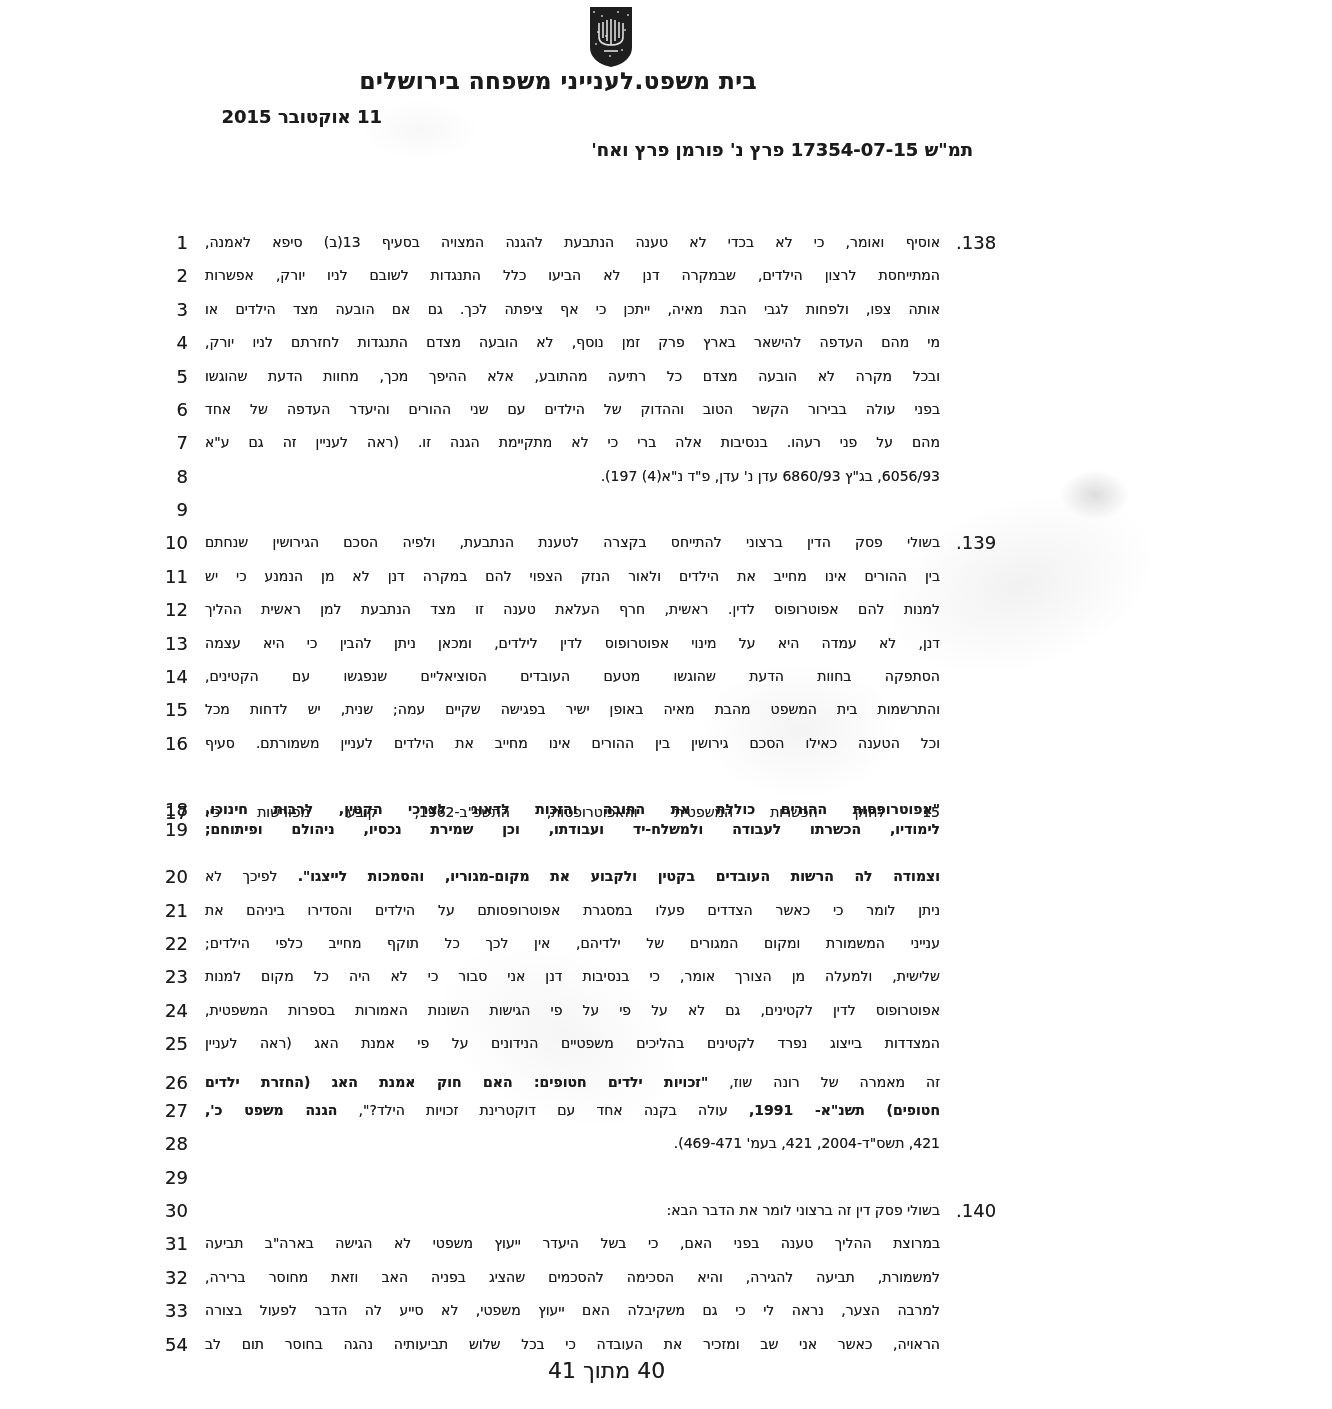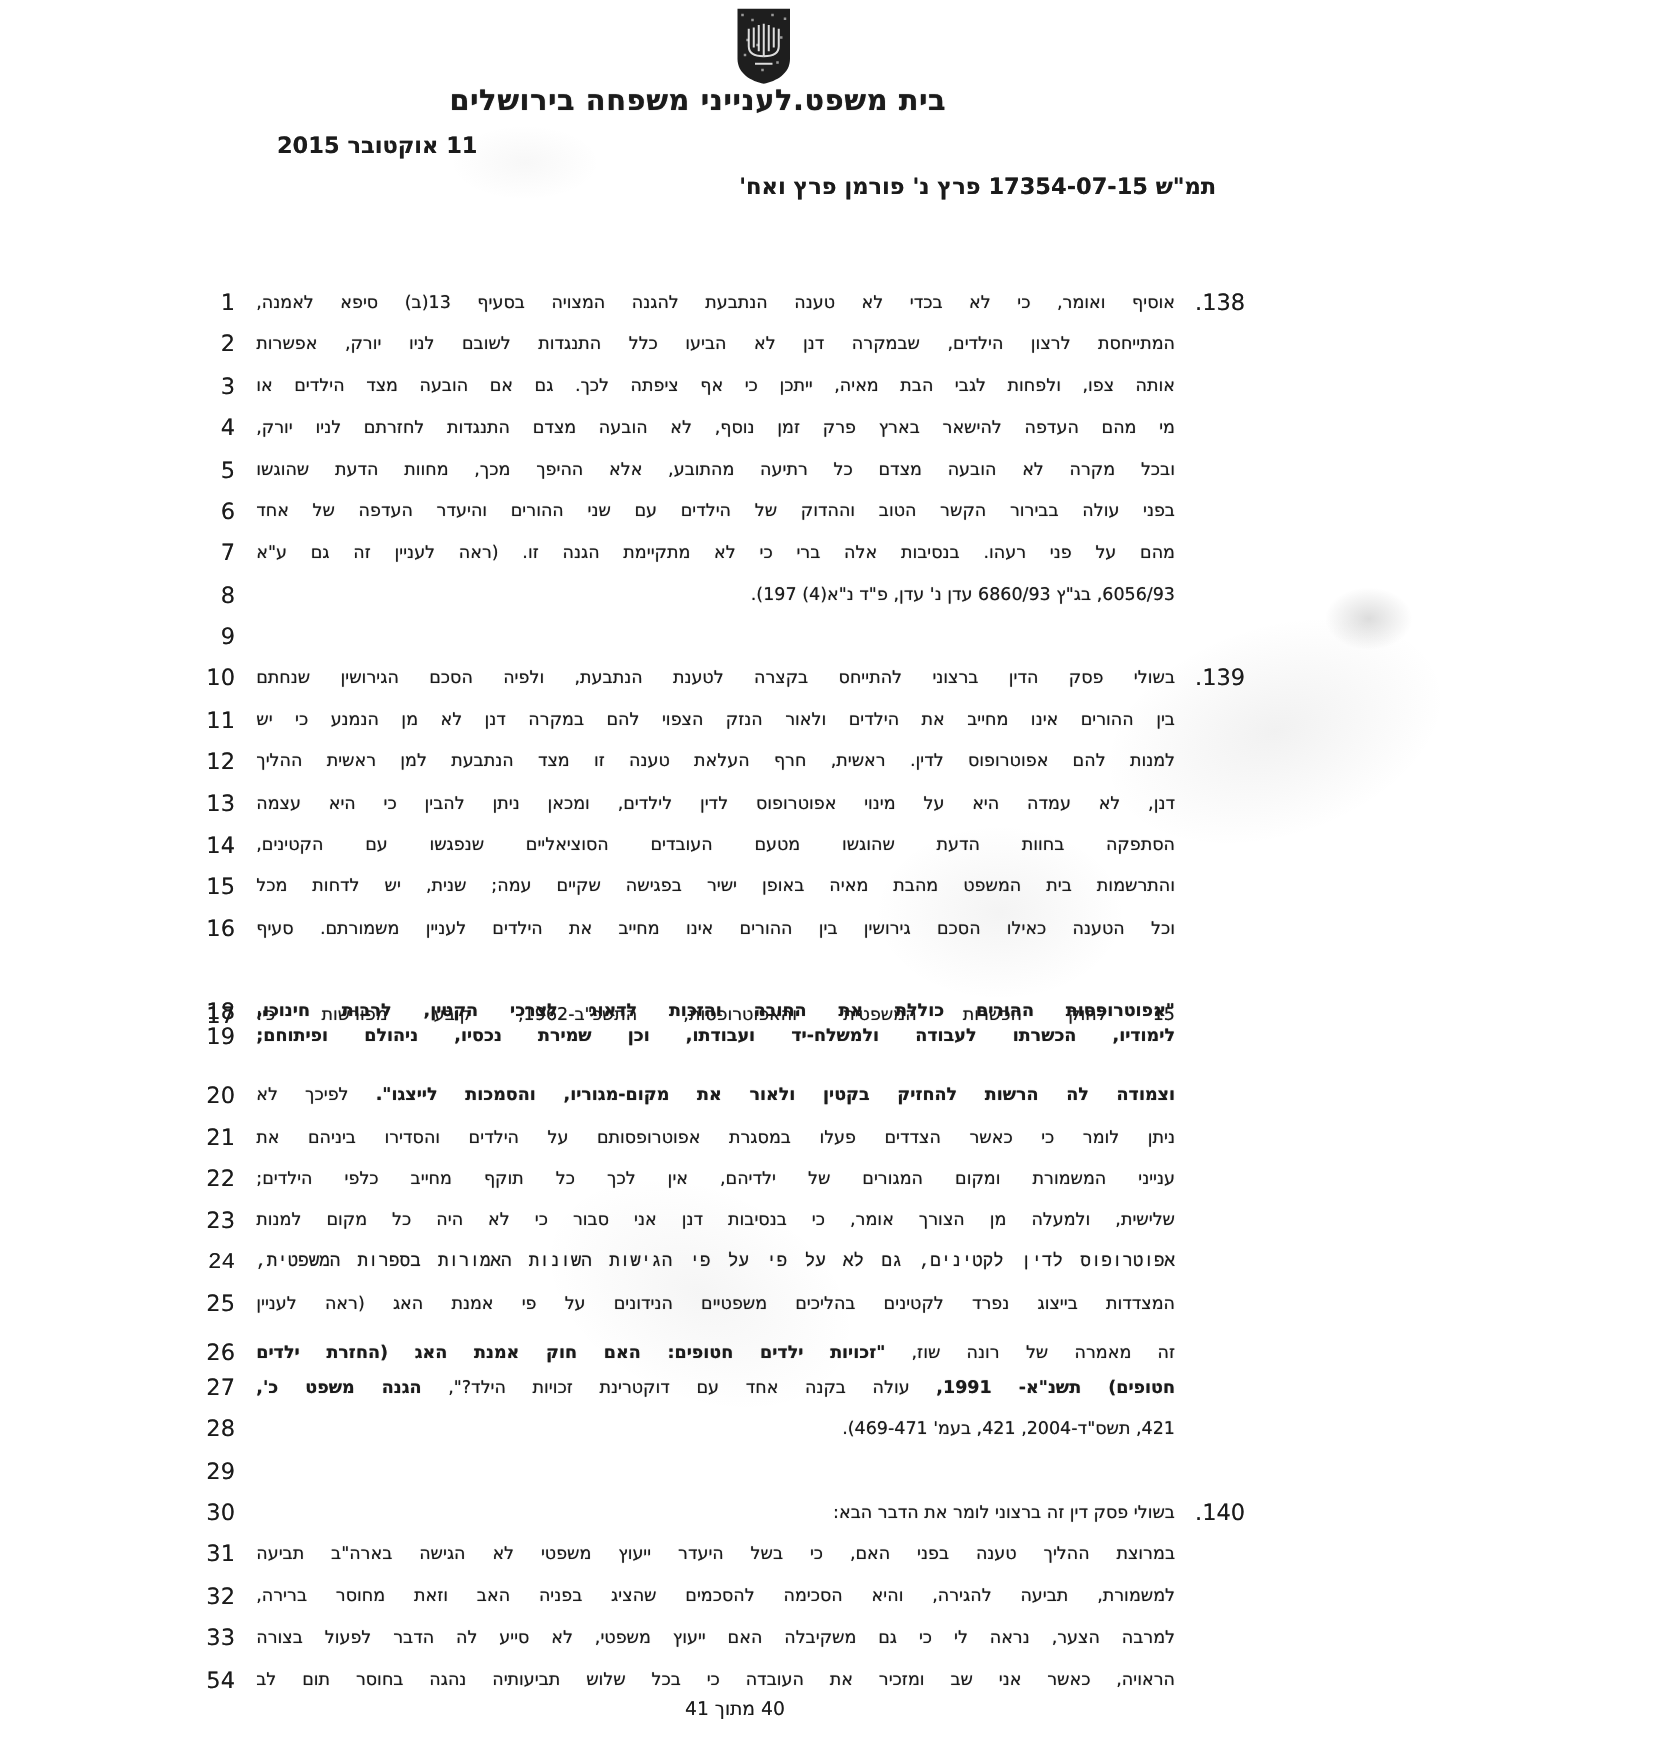--- a/index.html
+++ b/index.html
@@ -32,21 +32,21 @@
     white-space:nowrap;text-shadow:0 0 .5px rgba(20,20,20,.6);
   }
   .ltext{
     position:absolute;left:205px;width:735px;font-size:14px;line-height:33px;
     direction:rtl;text-align:justify;text-align-last:justify;text-justify:inter-word;
     overflow:hidden;white-space:nowrap;text-shadow:0 0 .6px rgba(20,20,20,.65);
   }
   .ltext.align-right{text-align:right;text-align-last:right;}
   .b{font-weight:700;}
   .footer{
-    position:absolute;top:1358px;left:548px;font-size:15px;direction:rtl;
+    position:absolute;top:1358px;left:548px;font-size:22px;direction:rtl;
     white-space:nowrap;text-shadow:0 0 .5px rgba(20,20,20,.6);
   }
   .smudge{position:absolute;pointer-events:none;}
   .sm1{top:500px;left:880px;width:280px;height:170px;
        background:radial-gradient(closest-side,rgba(60,60,60,.07),rgba(0,0,0,0));transform:rotate(-18deg);}
   .sm2{top:660px;left:700px;width:200px;height:140px;
        background:radial-gradient(closest-side,rgba(60,60,60,.06),rgba(0,0,0,0));}
   .sm3{top:950px;left:430px;width:260px;height:170px;
        background:radial-gradient(closest-side,rgba(60,60,60,.05),rgba(0,0,0,0));transform:rotate(24deg);}
   .sm4{top:470px;left:1060px;width:70px;height:50px;
@@ -166,35 +166,35 @@
       <div class="row" style="top: 567.46px;">
         <span class="lnum">18</span>
         <div class="ltext"><span class="b">"אפוטרופסות ההורים כוללת את החובה והזכות לדאוג לצרכי הקטין, לרבות חינוכו,</span></div>
       </div>
       <div class="row" style="top: 587px;">
         <span class="lnum">19</span>
         <div class="ltext"><span class="b">לימודיו, הכשרתו לעבודה ולמשלח-יד ועבודתו, וכן שמירת נכסיו, ניהולם ופיתוחם;</span></div>
       </div>
       <div class="row" style="top: 634.22px;">
         <span class="lnum">20</span>
-        <div class="ltext"><span class="b">וצמודה לה הרשות להחזיק בקטין ולאור את מקום-מגוריו, והסמכות לייצגו".</span><span> לפיכך לא</span></div>
+        <div class="ltext"><span class="b">וצמודה לה הרשות העובדים בקטין ולקבוע את מקום-מגוריו, והסמכות לייצגו".</span><span> לפיכך לא</span></div>
       </div>
       <div class="row" style="top: 667.6px;">
         <span class="lnum">21</span>
         <div class="ltext"><span>ניתן לומר כי כאשר הצדדים פעלו במסגרת אפוטרופסותם על הילדים והסדירו ביניהם את</span></div>
       </div>
       <div class="row" style="top: 700.98px;">
         <span class="lnum">22</span>
         <div class="ltext"><span>ענייני המשמורת ומקום המגורים של ילדיהם, אין לכך כל תוקף מחייב כלפי הילדים;</span></div>
       </div>
       <div class="row" style="top: 734.36px;">
         <span class="lnum">23</span>
         <div class="ltext"><span>שלישית, ולמעלה מן הצורך אומר, כי בנסיבות דנן אני סבור כי לא היה כל מקום למנות</span></div>
       </div>
-      <div class="row" style="top: 767.74px; font-family: Liberation Mono, monospace;">
+      <div class="row" style="top: 767.74px;">
         <span class="lnum">24</span>
         <div class="ltext"><span>אפוטרופוס לדין לקטינים, גם לא על פי על פי הגישות השונות האמורות בספרות המשפטית,</span></div>
       </div>
       <div class="row" style="top: 801.12px;">
         <span class="lnum">25</span>
         <div class="ltext"><span>המצדדות בייצוג נפרד לקטינים בהליכים משפטיים הנידונים על פי אמנת האג (ראה לעניין</span></div>
       </div>
       <div class="row" style="top: 840px;">
         <span class="lnum">26</span>
         <div class="ltext"><span>זה מאמרה של רונה שוז, </span><span class="b">"זכויות ילדים חטופים: האם חוק אמנת האג (החזרת ילדים</span></div>

